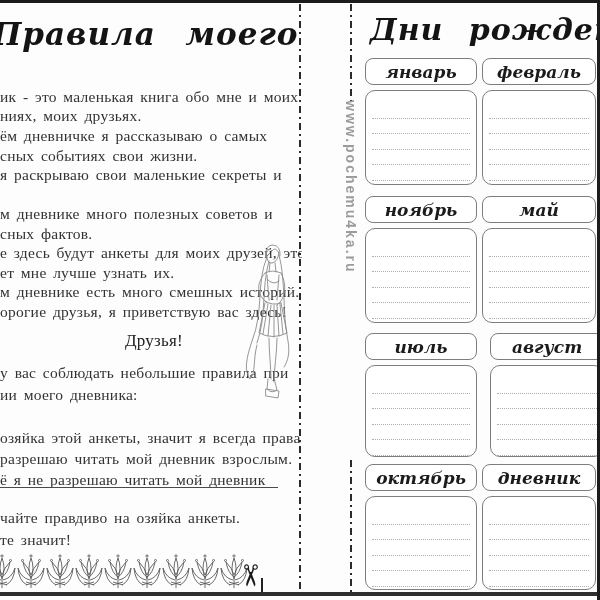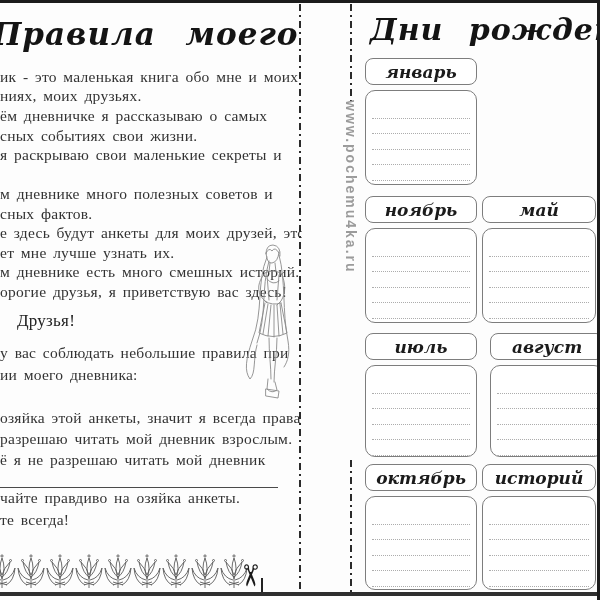--- a/index.html
+++ b/index.html
@@ -9,22 +9,22 @@
 
   
   .border-top    { position:absolute; left:0; top:0;    width:600px; height:3px;  background:#1c1c1c; }
   .border-bottom { position:absolute; left:0; top:592px; width:600px; height:4px; background:#2e2e2e; }
   .border-right  { position:absolute; left:597px; top:0; width:3px; height:600px; background:#1c1c1c; }
 
   
   .page-left { position:absolute; left:0; top:0; width:302px; height:600px; overflow:hidden; }
   .script { font-family:"DejaVu Serif", serif; font-style:italic; font-weight:bold; color:#141414; }
   .lp-title { position:absolute; left:-8px; top:16px; font-size:31px; letter-spacing:1px; word-spacing:18px; white-space:nowrap; }
-  .bodyline { position:absolute; left:0; white-space:nowrap; font-size:15.5px; letter-spacing:.25px; word-spacing:2.5px; color:#333; line-height:18px; }
-  .centerline { left:17px; width:300px; font-size:17px; color:#222; }
+  .bodyline { position:absolute; left:0; white-space:nowrap; font-size:15.5px; letter-spacing:.25px; word-spacing:2.5px; color:#333; line-height:18px;margin-top:20px; }
+  .centerline { left:4px; width:300px; text-align:center; font-size:17px; color:#222; }
   .divider { position:absolute; left:0; top:487px; width:278px; border-top:1.6px solid #4a4a4a; }
 
   
   .flower-border { position:absolute; left:-12px; top:544px; }
   .flower-border path, .flower-border circle { fill:none; stroke:#5a5a5a; stroke-width:.9; }
   .scissors { position:absolute; left:238px; top:558px; font-size:30px; color:#1a1a1a;
               transform:rotate(90deg); font-family:"DejaVu Sans", sans-serif; }
   .cutmark { position:absolute; left:261px; top:578px; width:1.5px; height:16px; background:#222; }
 
   
@@ -78,21 +78,21 @@
     <div class="bodyline" style="top:344px">у вас соблюдать небольшие правила при</div>
     <div class="bodyline" style="top:366px">ии моего дневника:</div>
 
     <div class="bodyline" style="top:409px">озяйка этой анкеты, значит я всегда права!</div>
     <div class="bodyline" style="top:430px">разрешаю читать мой дневник взрослым.</div>
     <div class="bodyline" style="top:451px">ё я не разрешаю читать мой дневник</div>
 
     <div class="divider"></div>
 
     <div class="bodyline" style="top:489px">чайте правдиво на озяйка анкеты.</div>
-    <div class="bodyline" style="top:511px">те всегда!</div>
+    <div class="bodyline" style="top:511px">те значит!</div>
 
     <svg class="figure" width="62" height="160" viewBox="0 0 62 160">
       <path d="M25,13 Q25,4 32,4 Q40,5 39,15"></path>
       <path d="M25,12 Q26,23 31,22 Q37,21 38,11"></path>
       <path d="M25,12 Q28,6 31,10 Q34,5 38,12"></path>
       <path d="M26,16 C15,42 23,70 11,100 C5,118 3,130 9,138 C15,132 12,118 16,104"></path>
       <path d="M28,20 C20,48 26,74 16,102"></path>
       <path d="M38,14 C45,40 41,70 47,100 C49,112 47,120 43,126"></path>
       <path d="M29,22 L28,31 M34,22 L35,31"></path>
       <path d="M24,32 Q31,28 40,32"></path>
@@ -149,20 +149,32 @@
         <span class="month-label">январь</span>
       </div>
       <div class="month-body" style="height:95px">
         <div class="dotline"></div>
         <div class="dotline"></div>
         <div class="dotline"></div>
         <div class="dotline"></div>
         <div class="dotline"></div>
       </div>
     </div>
+    <div class="month-card" style="left:126px; top:58px; width:114px">
+      <div class="month-head">
+        <span class="month-label">февраль</span>
+      </div>
+      <div class="month-body" style="height:95px">
+        <div class="dotline"></div>
+        <div class="dotline"></div>
+        <div class="dotline"></div>
+        <div class="dotline"></div>
+        <div class="dotline"></div>
+      </div>
+    </div>
 
     <div class="month-card" style="left:9px; top:196px">
       <div class="month-head">
         <span class="month-label">ноябрь</span>
       </div>
       <div class="month-body" style="height:95px">
         <div class="dotline"></div>
         <div class="dotline"></div>
         <div class="dotline"></div>
         <div class="dotline"></div>
@@ -214,21 +226,21 @@
       <div class="month-body" style="height:94px">
         <div class="dotline"></div>
         <div class="dotline"></div>
         <div class="dotline"></div>
         <div class="dotline"></div>
         <div class="dotline"></div>
       </div>
     </div>
     <div class="month-card" style="left:126px; top:464px; width:114px">
       <div class="month-head">
-        <span class="month-label">историй</span>
+        <span class="month-label">дневник</span>
       </div>
       <div class="month-body" style="height:94px">
         <div class="dotline"></div>
         <div class="dotline"></div>
         <div class="dotline"></div>
         <div class="dotline"></div>
         <div class="dotline"></div>
       </div>
     </div>
   </div>

